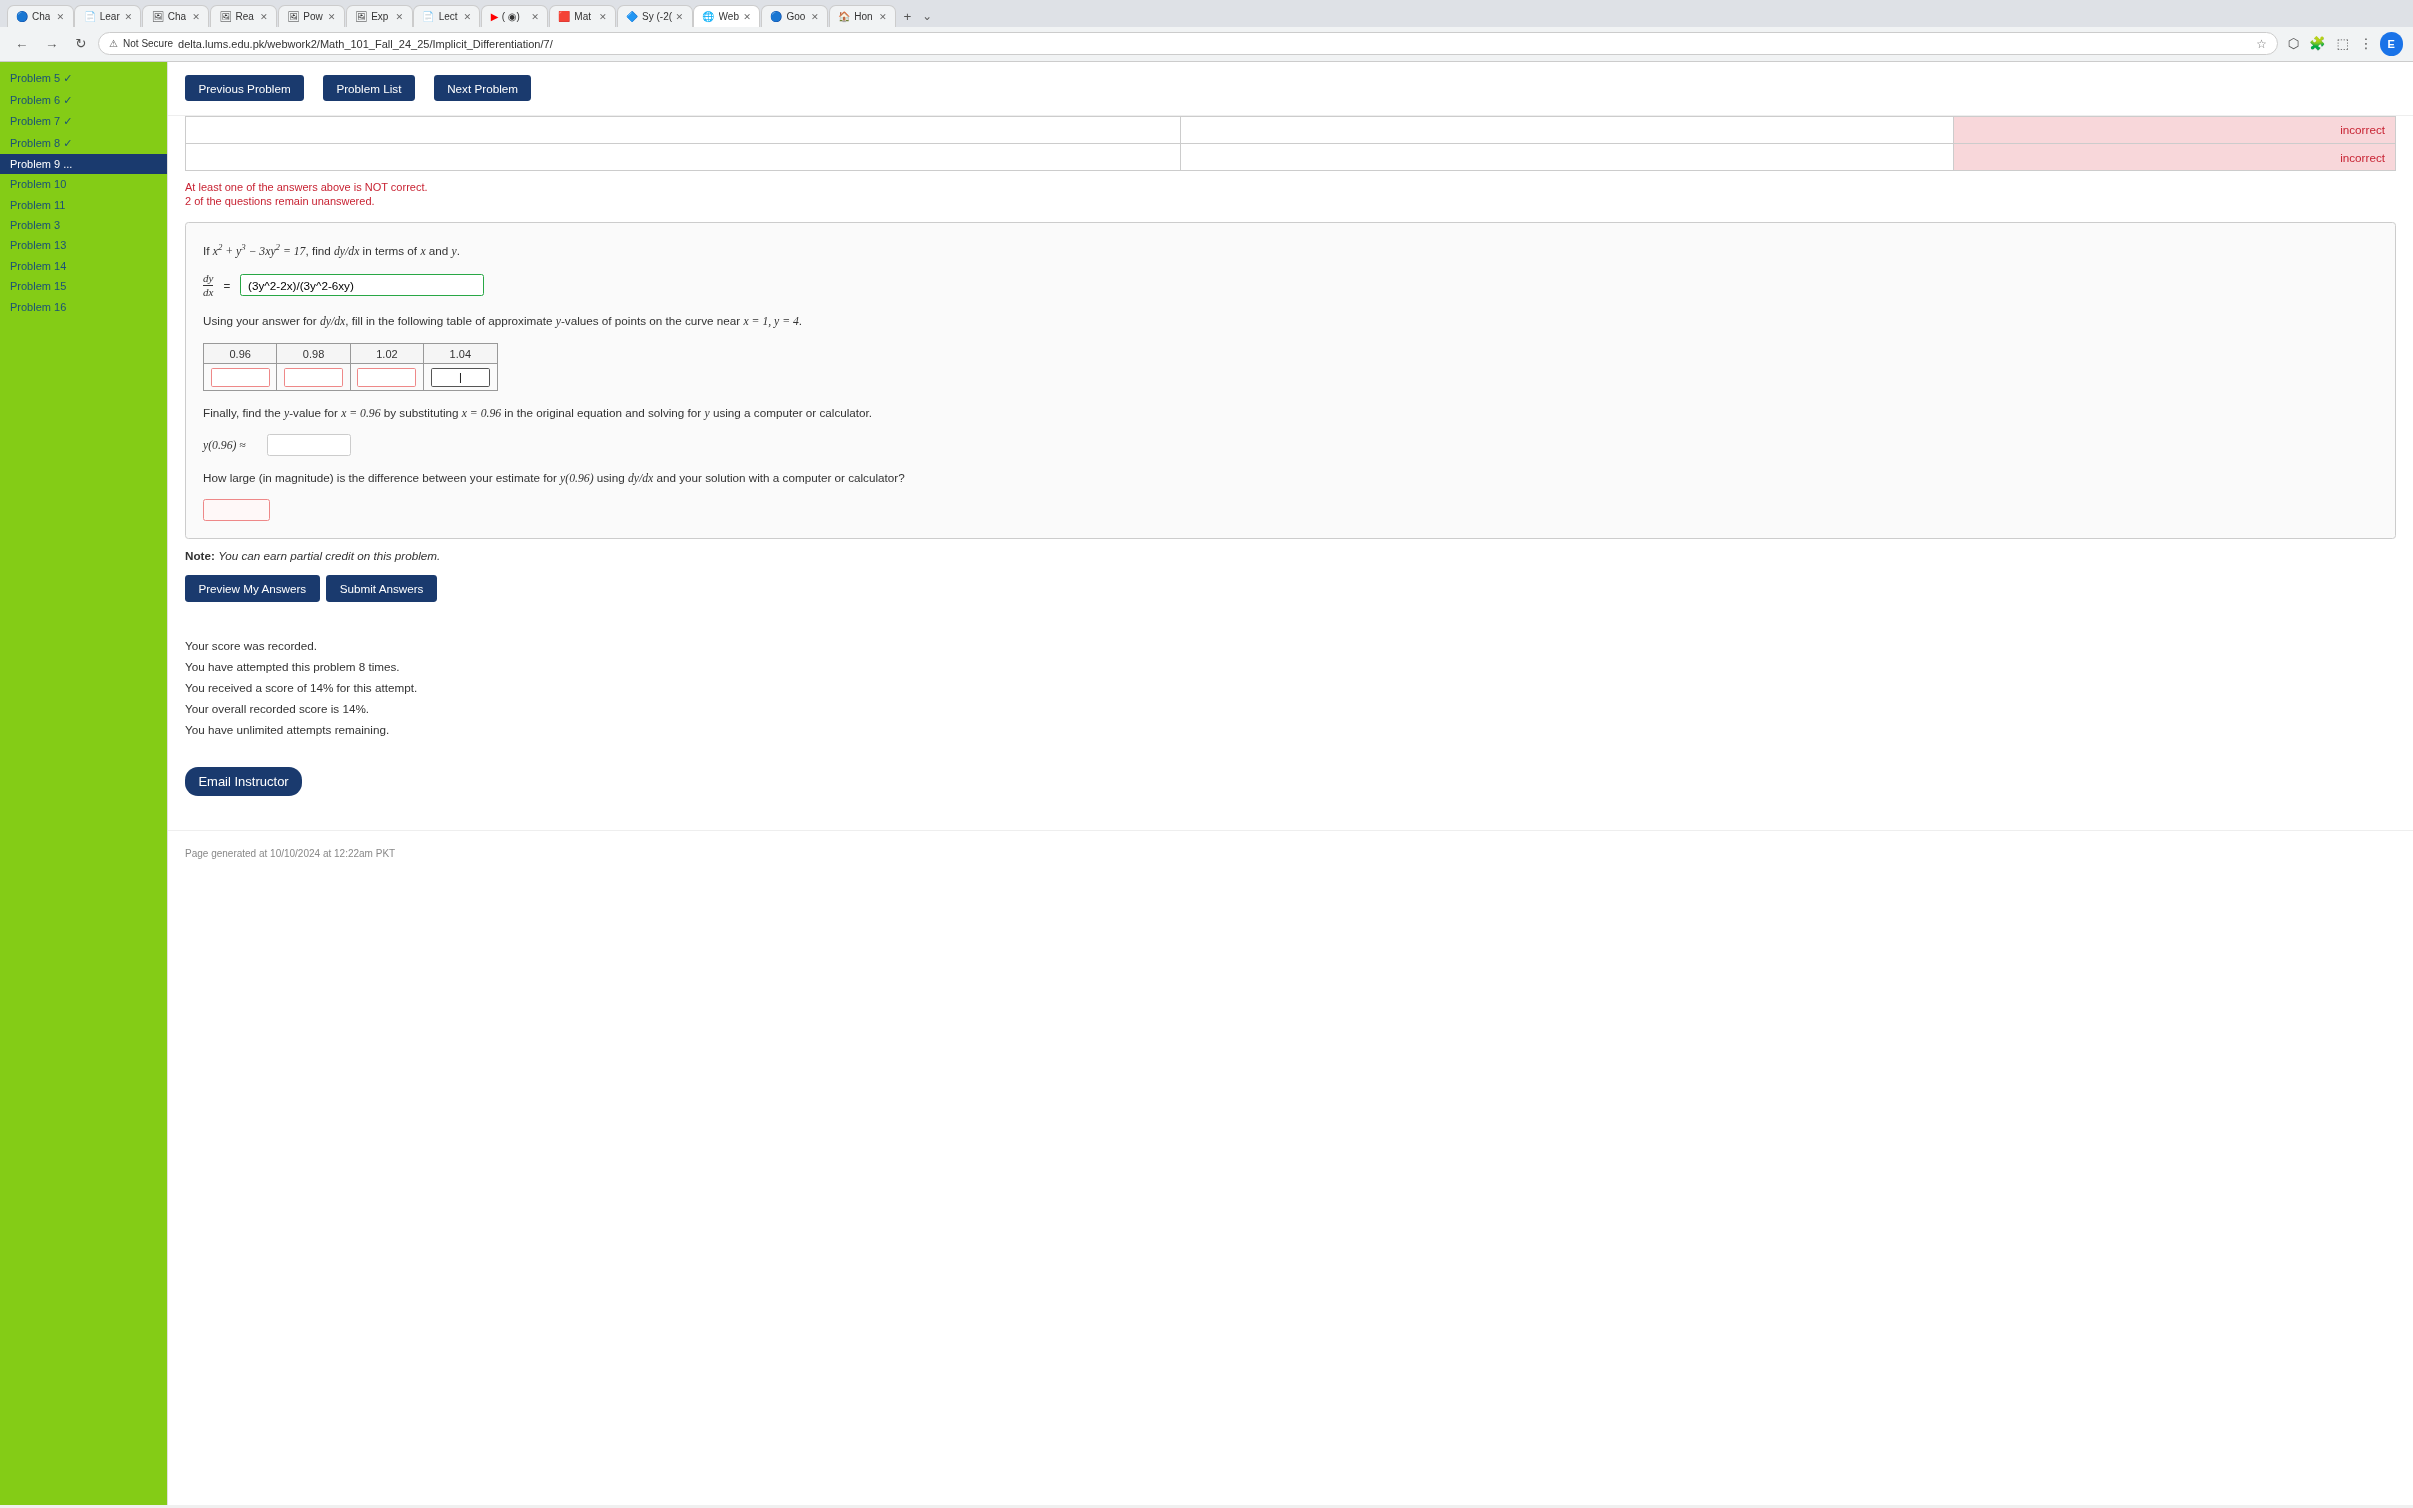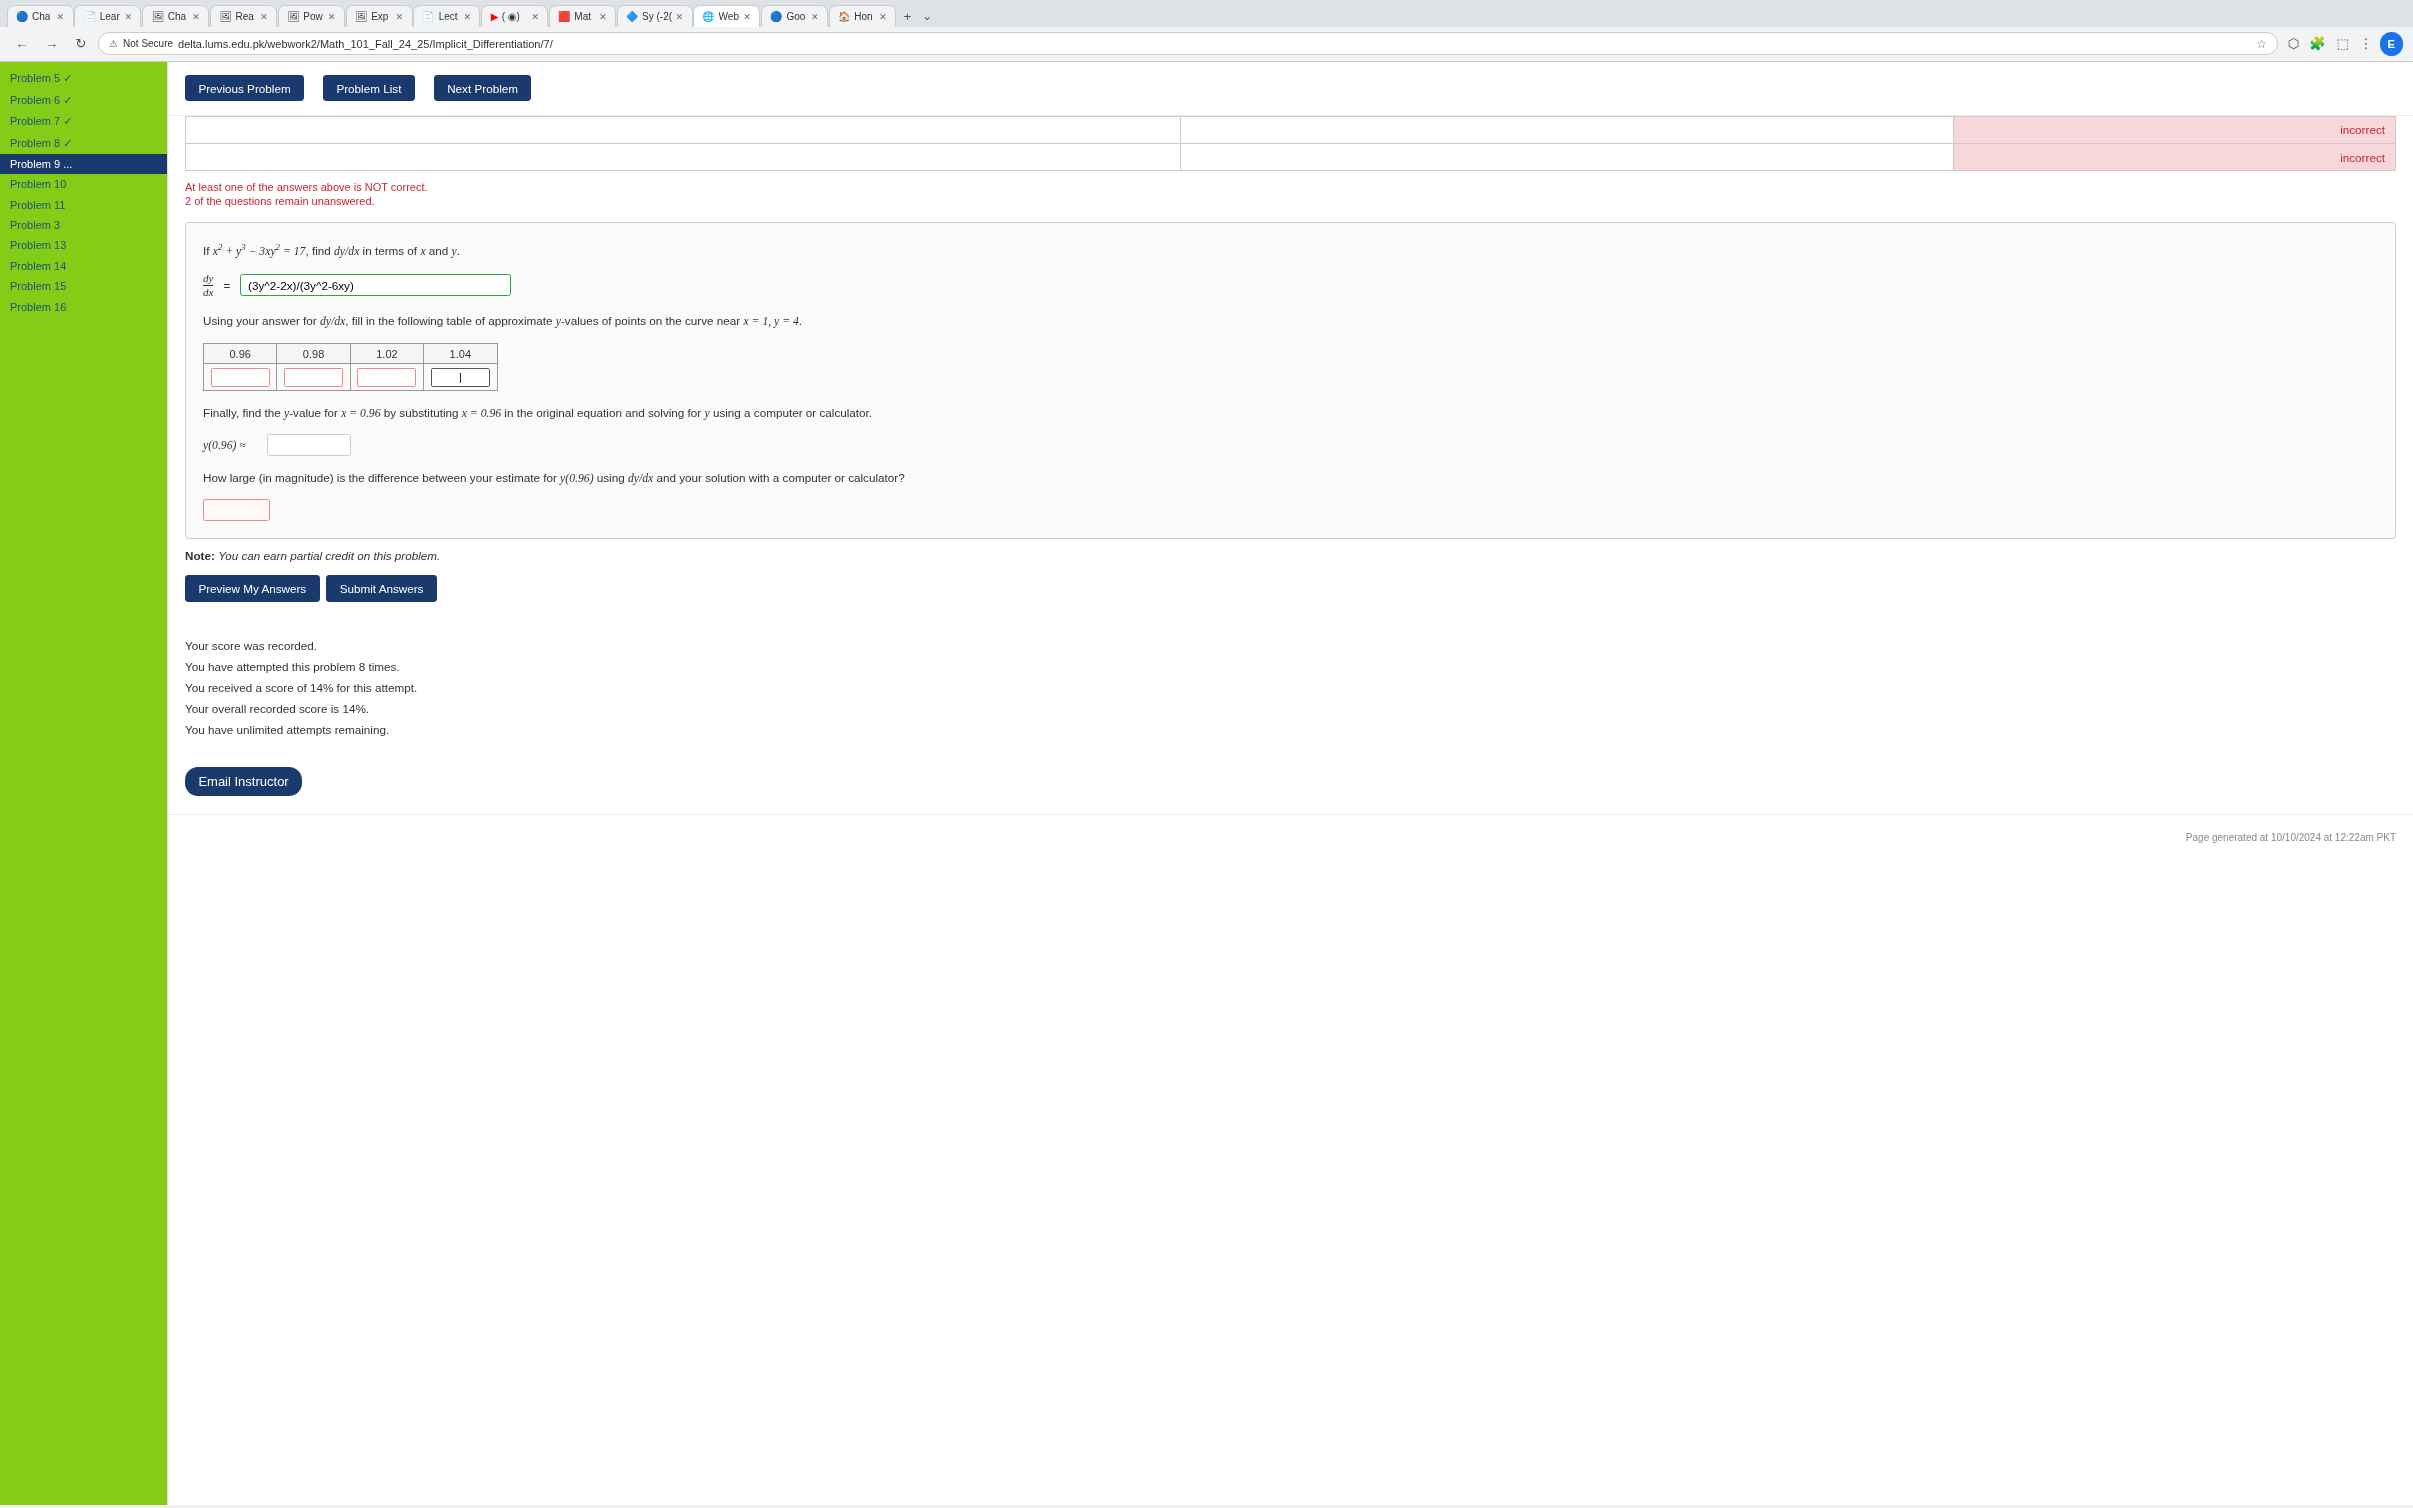--- a/index.html
+++ b/index.html
@@ -54,21 +54,21 @@
     .problem-box { margin: 10px 17px; border: 0.8px solid #ccc; border-radius: 3.4px; padding: 17px; background: #fafafa; }
 
     .problem-text { font-size: 11.7px; margin-bottom: 10px; line-height: 1.6; }
     .math-display { font-family: 'Times New Roman', serif; font-style: italic; }
 
     .dy-dx-row { display: flex; align-items: center; gap: 6.7px; margin-bottom: 13.4px; }
     .fraction { display: inline-flex; flex-direction: column; align-items: center; font-family: 'Times New Roman', serif; font-style: italic; font-size: 11.7px; }
     .fraction .num { border-bottom: 0.8px solid #333; padding-bottom: 0.8px; font-size: 11px; }
     .fraction .den { padding-top: 0.8px; font-size: 11px; }
 
-    .answer-input { border: 0.8px solid #28a745; border-radius: 2.5px; padding: 3.4px 6.7px; font-size: 11.7px; width: 271px; outline: none; }
+    .answer-input { border: 0.8px solid #28a745; border-radius: 2.5px; padding: 3.4px 6.7px; font-size: 11.7px; width: 244px; outline: none; }
 
     .table-section { margin-bottom: 13.4px; }
     .x-values-table { border-collapse: collapse; margin-top: 12px; }
     .x-values-table td, .x-values-table th { border: 0.8px solid #999; padding: 3.4px 6.7px; text-align: center; min-width: 67px; font-size: 11px; }
     .x-values-table .header-row td { background: #f5f5f5; }
     .x-val-input { border: 0.8px solid #e88; border-radius: 1.7px; padding: 2.5px 5px; width: 59px; text-align: center; font-size: 11px; outline: none; }
     .x-val-input.active-input { border: 0.8px solid #666; }
 
     .approx-row { display: flex; align-items: center; gap: 21px; margin: 10px 0; font-size: 11.7px; }
     .approx-input { border: 0.8px solid #ccc; border-radius: 2.5px; padding: 3.4px 6.7px; width: 84px; font-size: 11.7px; outline: none; }
@@ -77,21 +77,21 @@
 
     .note-text { font-size: 11.7px; margin: 10px 0 0 0; }
     .note-text span { font-weight: bold; }
 
     .action-row { display: flex; gap: 6.7px; margin: 13.4px 0; }
 
     .score-info { font-size: 11.7px; line-height: 1.8; margin: 6.7px 0; }
 
     .email-btn { background: #1a3a6e; color: #fff; border: none; padding: 6.7px 13.4px; border-radius: 13px; cursor: pointer; font-size: 13px; margin-top: 6.7px; }
 
-    .page-footer { text-align: right; color: #888; font-size: 10px; padding: 17px; border-top: 0.8px solid #eee; margin-top: 1px; }
+    .page-footer { text-align: left; color: #888; font-size: 10px; padding: 17px; border-top: 0.8px solid #eee; margin-top: 17px; }
 
     sup { font-size: 0.75em; vertical-align: super; }
   </style>
 </head>
 <body>
 
 <div class="browser-chrome">
   <div class="tab-bar">
     <div class="tab">
       <span style="font-size:10px;">🔵</span>

